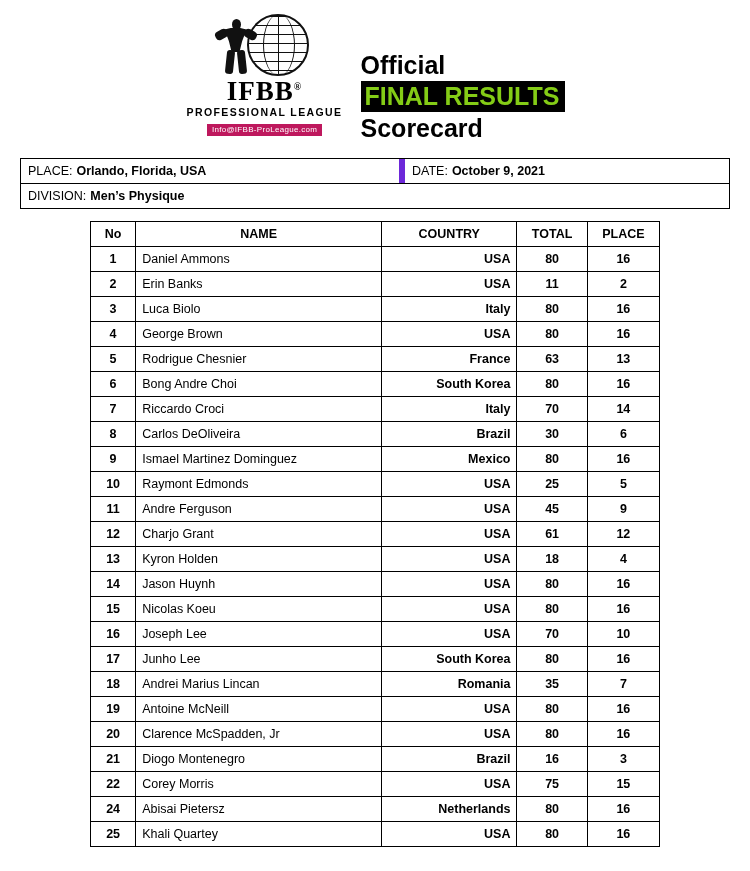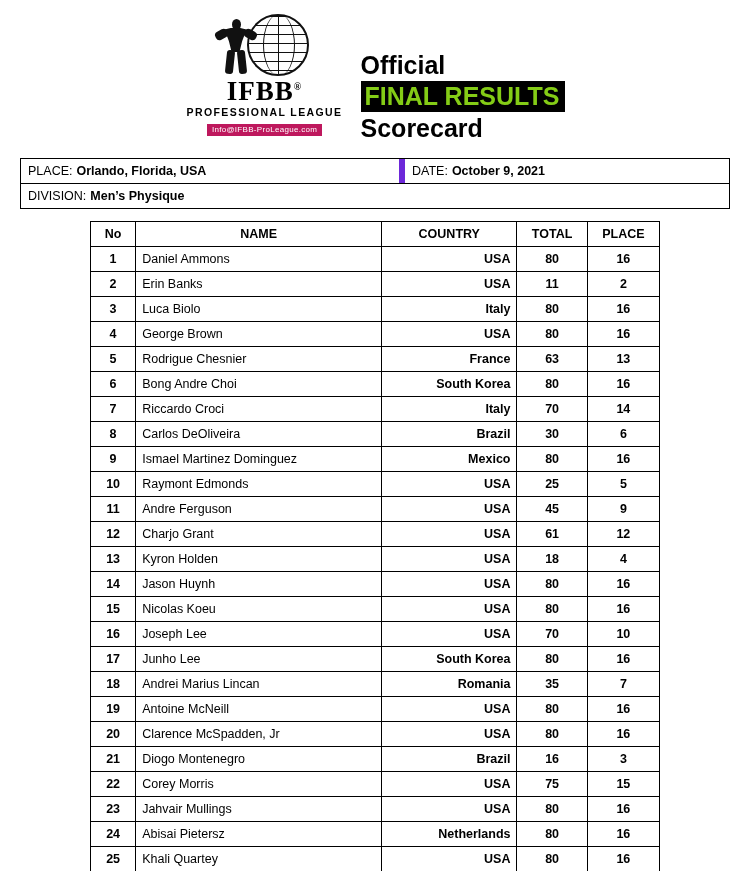--- a/index.html
+++ b/index.html
@@ -455,27 +455,20 @@
           <td class="col-place">3</td>
         </tr>
         <tr>
           <td class="col-no">22</td>
           <td class="col-name">Corey Morris</td>
           <td class="col-country">USA</td>
           <td class="col-total">75</td>
           <td class="col-place">15</td>
         </tr>
         <tr>
-          <td class="col-no">23</td>
-          <td class="col-name">Jahvair Mullings</td>
-          <td class="col-country">USA</td>
-          <td class="col-total">80</td>
-          <td class="col-place">16</td>
-        </tr>
-        <tr>
           <td class="col-no">24</td>
           <td class="col-name">Abisai Pietersz</td>
           <td class="col-country">Netherlands</td>
           <td class="col-total">80</td>
           <td class="col-place">16</td>
         </tr>
         <tr>
           <td class="col-no">25</td>
           <td class="col-name">Khali Quartey</td>
           <td class="col-country">USA</td>

